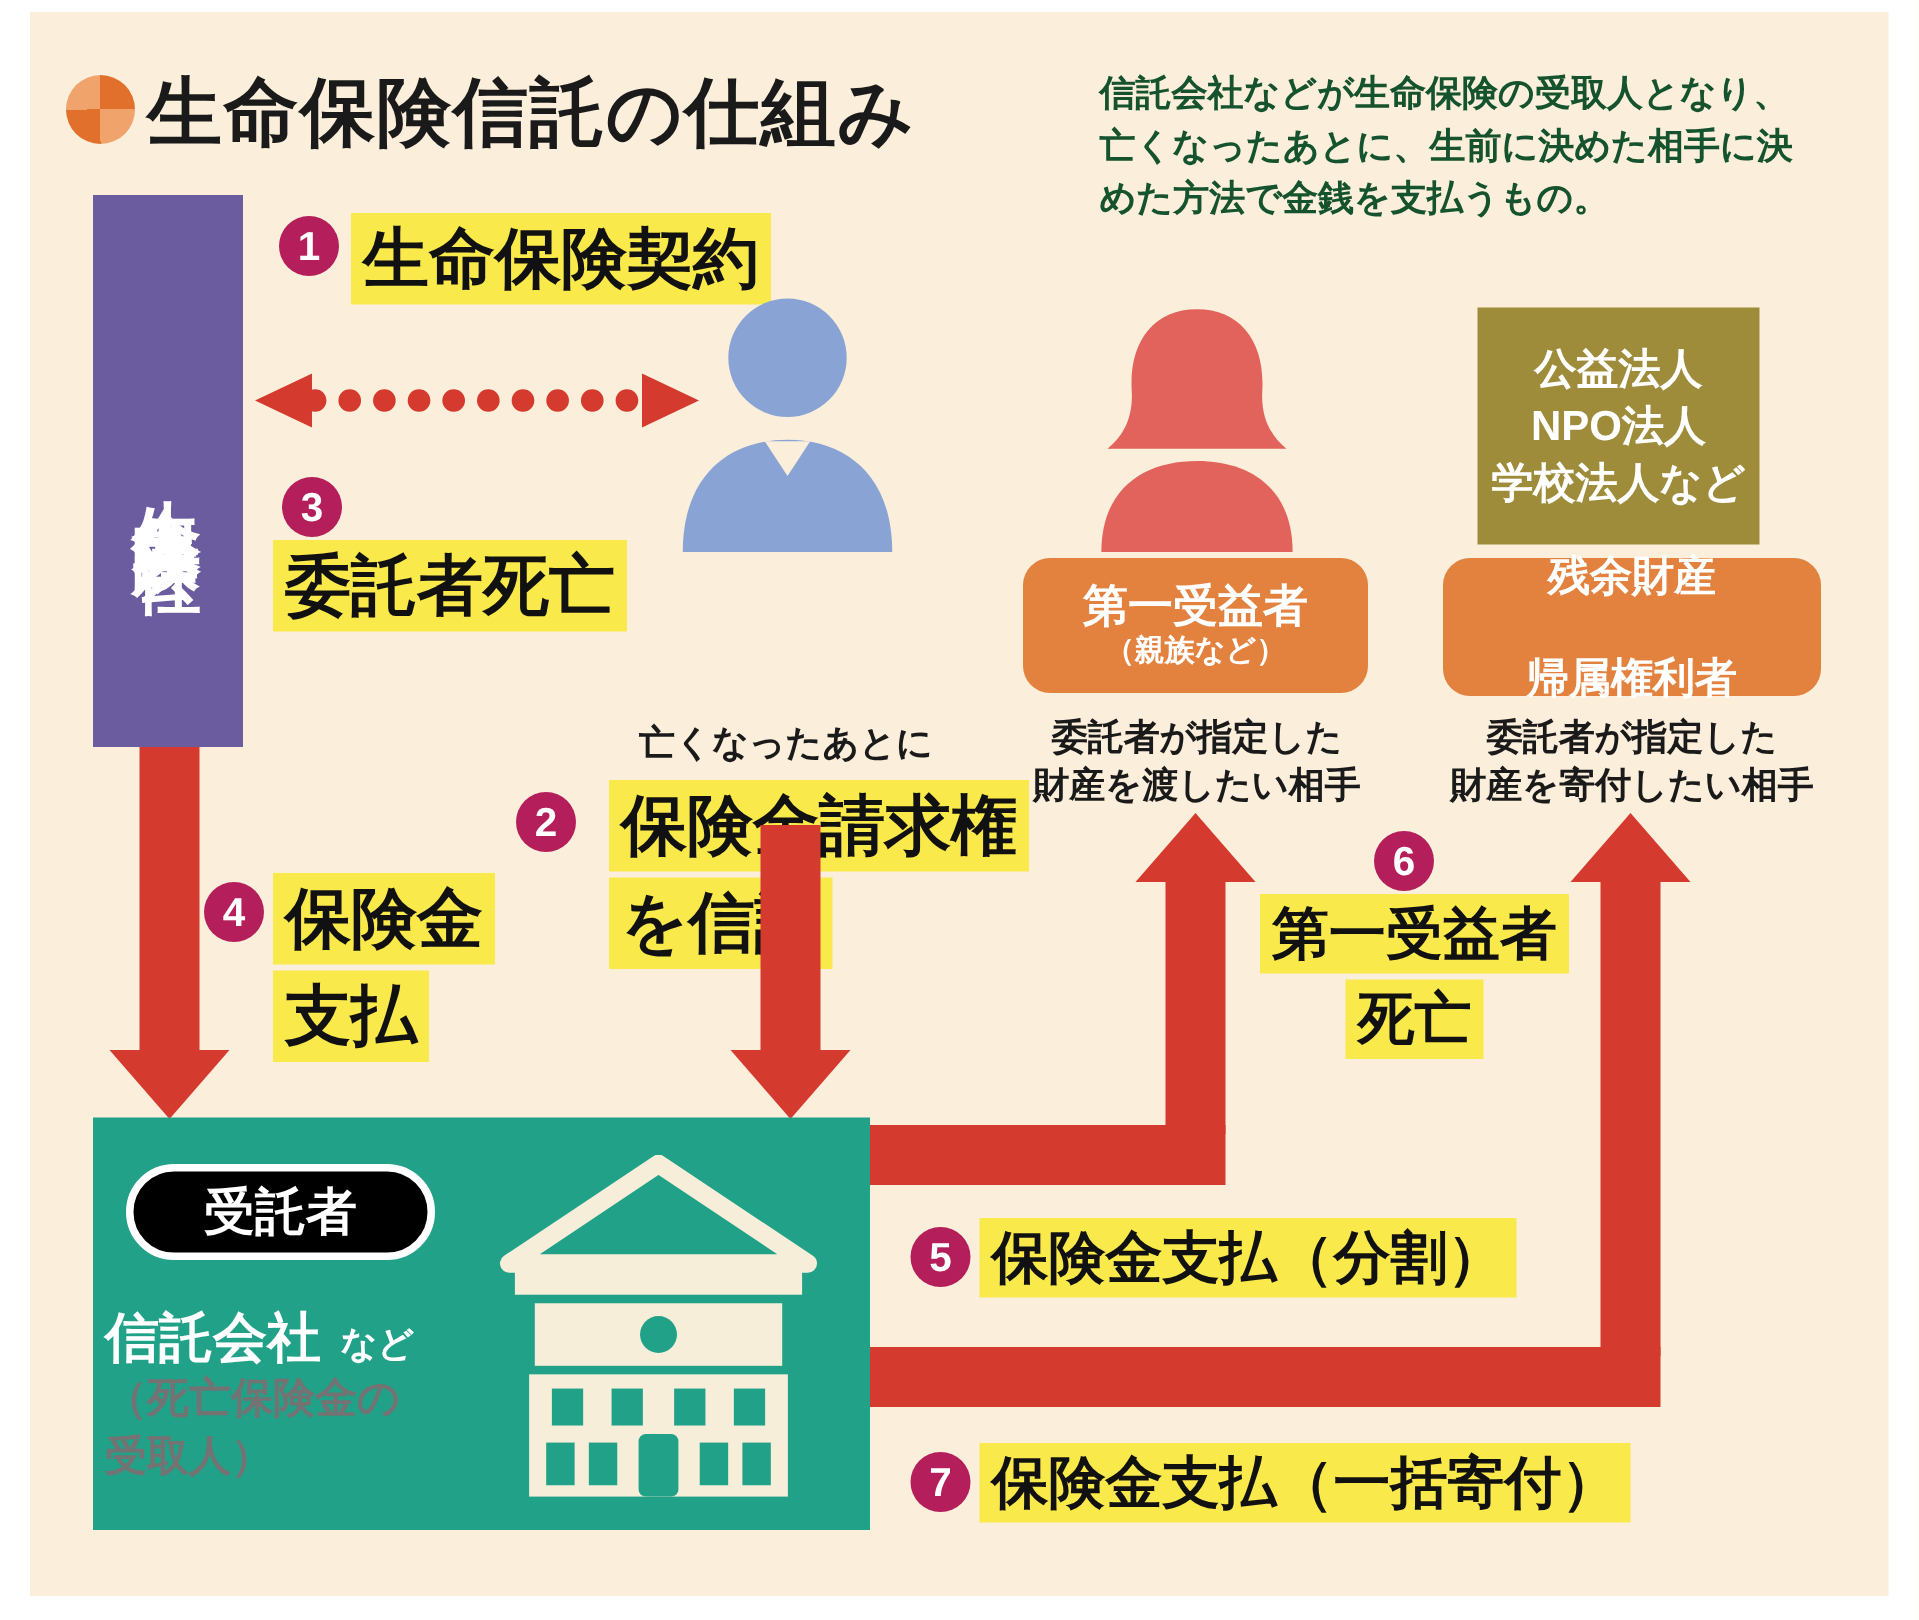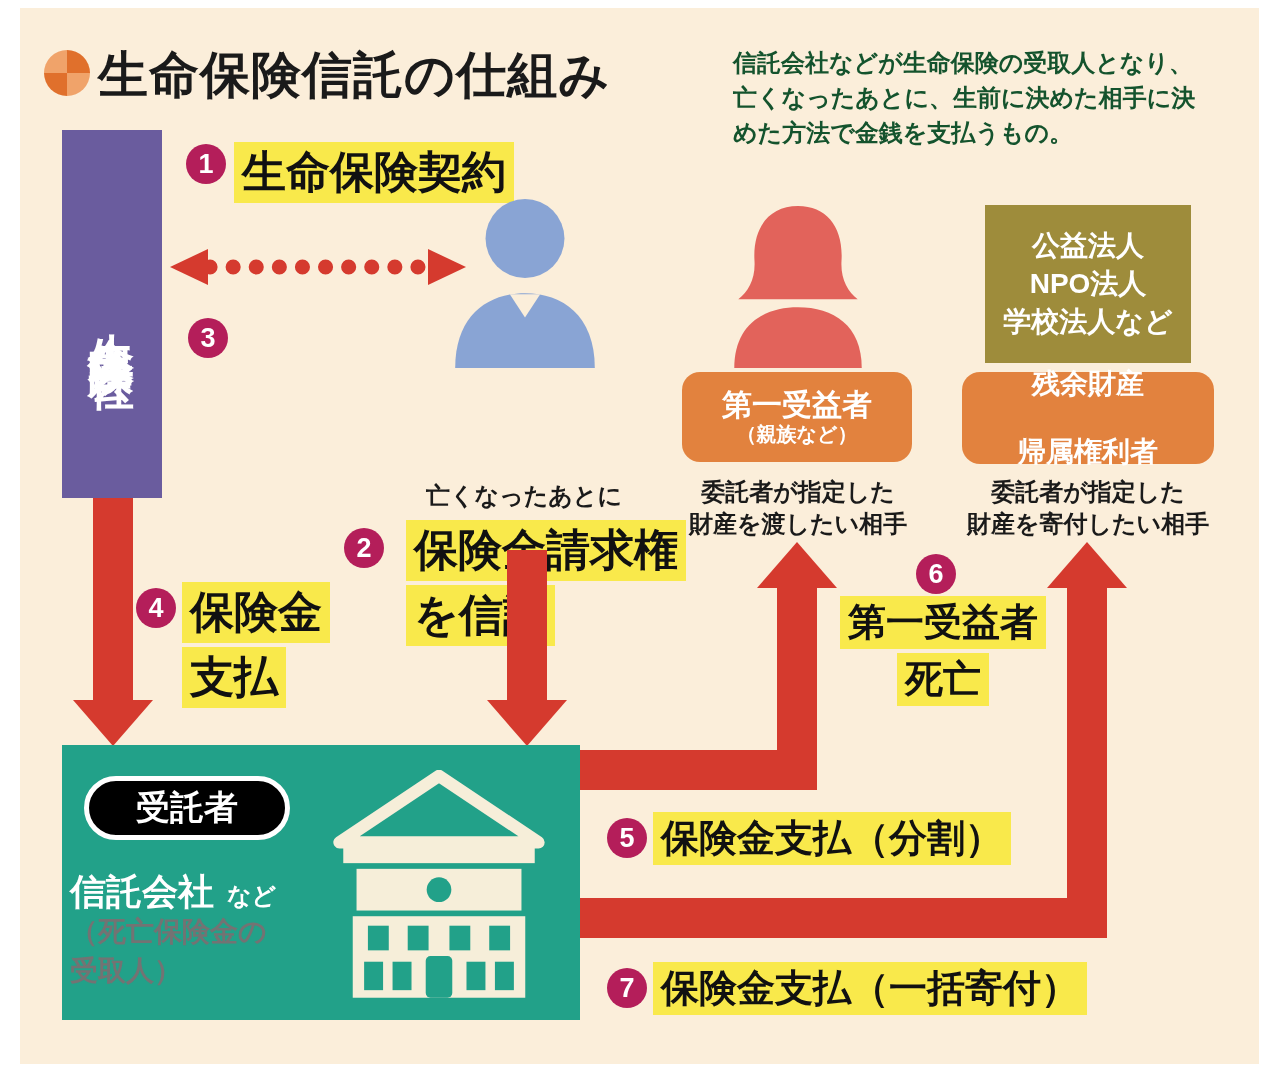--- a/index.html
+++ b/index.html
@@ -33,21 +33,21 @@
   .person { display:block; }
 
   
   .role { background:#e2823e; border-radius:18px; color:#fff; text-align:center;
     display:flex; flex-direction:column; align-items:center; justify-content:center; line-height:1.15; }
   .role .t { font-size:30px; font-weight:900; }
   .role .s { font-size:20px; font-weight:700; }
   .caption { font-size:24px; font-weight:800; color:#1a1a1a; text-align:center; line-height:1.35; }
 
   
-  .org-box { left:985px; top:205px; width:206px; height:158px; background:#9e8c3b; color:#fff;
+  .org-box { left:985px; top:205px; width:188px; height:158px; background:#9e8c3b; color:#fff;
     display:flex; flex-direction:column; align-items:center; justify-content:center;
     font-size:28px; font-weight:900; line-height:1.35; text-align:center; }
 
   
   .shaft { background:#d53a2e; }
   .head-down { width:0; height:0; border-left:40px solid transparent; border-right:40px solid transparent;
     border-top:46px solid #d53a2e; }
   .head-up { width:0; height:0; border-left:40px solid transparent; border-right:40px solid transparent;
     border-bottom:46px solid #d53a2e; }
 
@@ -86,20 +86,21 @@
 
   <div class="abs" style="left:168px; top:246px; width:300px; height:42px;">
     <svg width="300" height="42" viewBox="0 0 300 42">
       <line x1="42" y1="21" x2="258" y2="21" stroke="#d53a2e" stroke-width="15" stroke-dasharray="0.1 23" stroke-linecap="round"></line>
       <polygon points="2,21 40,3 40,39" fill="#d53a2e"></polygon>
       <polygon points="298,21 260,3 260,39" fill="#d53a2e"></polygon>
     </svg>
   </div>
 
   <div class="abs num" style="left:188px; top:318px;">3</div>
+  <div class="abs hl hl-lg" style="left:182px; top:360px;">委託者死亡</div>
 
   <div class="abs" style="left:437px; top:196px; width:176px; height:172px;">
     <svg class="person" width="176" height="172" viewBox="0 0 170 170">
       <circle cx="85" cy="42" r="39" fill="#89a4d4"></circle>
       <path d="M16,170 C16,118 48,96 85,96 C122,96 154,118 154,170 Z" fill="#89a4d4"></path>
       <path d="M70,97 L85,120 L100,97 Z" fill="#fbeeda"></path>
     </svg>
   </div>
   <div class="abs caption" style="left:408px; top:480px; width:232px;">亡くなったあとに</div>
 

